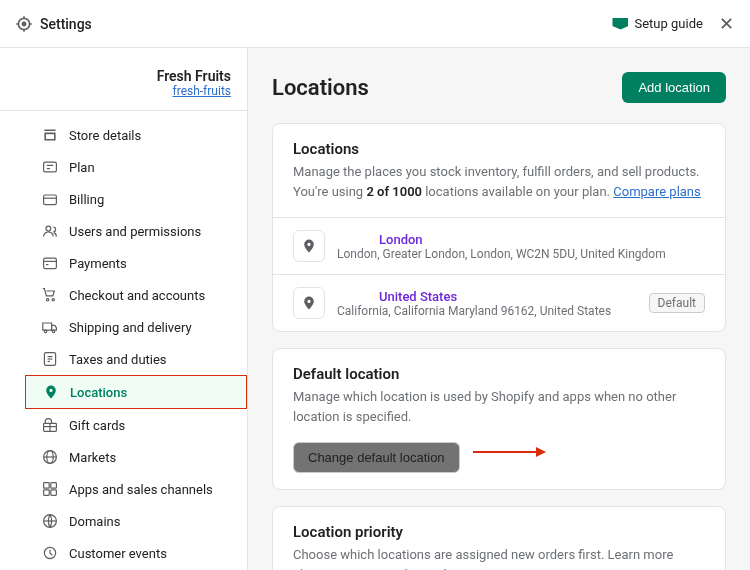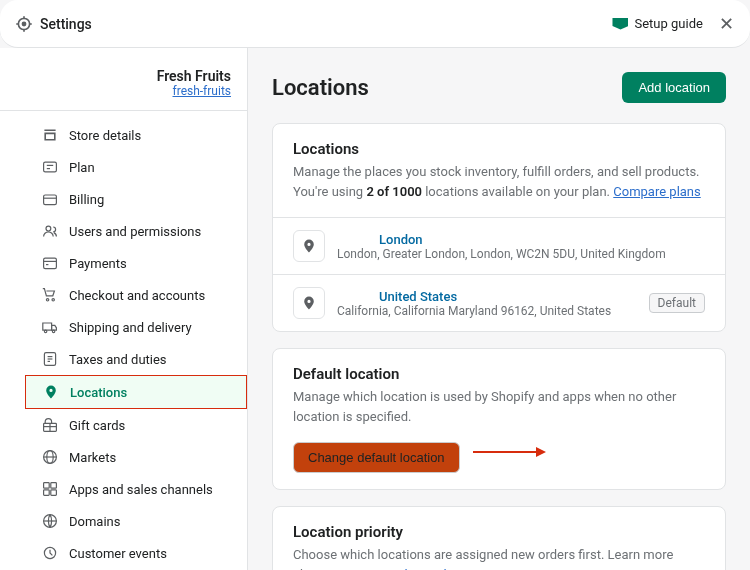--- a/index.html
+++ b/index.html
@@ -1,19 +1,19 @@
 <!DOCTYPE html>
 <html><head>
   <meta charset="utf-8">
   <style>
     * { box-sizing: border-box; margin: 0; padding: 0; }
     body { font-family: -apple-system, BlinkMacSystemFont, 'Segoe UI', Roboto, sans-serif; font-size: 14px; color: #202223; background: #f6f6f7; display: flex; flex-direction: column; height: 570px; overflow: hidden; }
     
     
-    .topbar { display: flex; align-items: center; justify-content: space-between; background: #fff; border-bottom: 1px solid #e1e3e5; padding: 0 16px; height: 48px; flex-shrink: 0; border-radius: 18px; }
+    .topbar { display: flex; align-items: center; justify-content: space-between; background: #fff; border-bottom: 1px solid #e1e3e5; padding: 0 16px; height: 48px; flex-shrink: 0; }
     .topbar-left { display: flex; align-items: center; gap: 8px; font-size: 14px; font-weight: 500; color: #202223; }
     .topbar-right { display: flex; align-items: center; gap: 16px; }
     .setup-guide { display: flex; align-items: center; gap: 6px; font-size: 13px; color: #202223; cursor: pointer; }
     .setup-flag { width: 16px; height: 12px; background: #008060; clip-path: polygon(0 0, 100% 0, 100% 70%, 50% 100%, 0 70%); }
     .close-icon-btn { background: none; border: none; cursor: pointer; font-size: 18px; color: #5c5f62; display: flex; align-items: center; }
     .gear-icon { width: 16px; height: 16px; }
 
     
     .layout { display: flex; flex: 1; overflow: hidden; }
 
@@ -42,27 +42,27 @@
     .card-title { font-size: 15px; font-weight: 600; color: #202223; margin-bottom: 4px; }
     .card-desc { font-size: 13px; color: #6d7175; line-height: 1.5; }
     .card-desc a { color: #2c6ecb; text-decoration: underline; cursor: pointer; }
     .card-desc strong { color: #202223; font-weight: 600; }
 
     
     .location-item { display: flex; align-items: center; gap: 12px; padding: 12px 20px; border-bottom: 1px solid #e1e3e5; }
     .location-item:last-child { border-bottom: none; }
     .location-pin { width: 32px; height: 32px; border: 1px solid #e1e3e5; border-radius: 6px; display: flex; align-items: center; justify-content: center; flex-shrink: 0; background: #fff; }
     .location-details { flex: 1; }
-    .location-name { font-size: 13px; font-weight: 500; color: #0369a1; cursor: pointer; padding-left: 42px; }
+    .location-name { font-size: 13px; font-weight: 500; color: #6d28d9; cursor: pointer; padding-left: 42px; }
     .location-addr { font-size: 12px; color: #6d7175; }
     .default-badge { background: #f6f6f7; border: 1px solid #c9cccf; border-radius: 4px; padding: 2px 8px; font-size: 12px; color: #6d7175; margin-left: 24px; }
 
     
     .default-loc-section { padding: 16px 20px; }
-    .btn-secondary { background: #c2410c; color: #202223; border: 1px solid #c9cccf; border-radius: 6px; padding: 7px 14px; font-size: 13px; font-weight: 500; cursor: pointer; margin-top: 12px; display: inline-block; }
+    .btn-secondary { background: #737373; color: #202223; border: 1px solid #c9cccf; border-radius: 6px; padding: 7px 14px; font-size: 13px; font-weight: 500; cursor: pointer; margin-top: 12px; display: inline-block; }
 
     
     .arrow-indicator { display: flex; align-items: center; gap: 8px; margin-top: 4px; }
     .red-arrow { display: flex; align-items: center; }
 
     
     .priority-section { padding: 16px 20px; }
 
     
     ::-webkit-scrollbar { width: 6px; }

